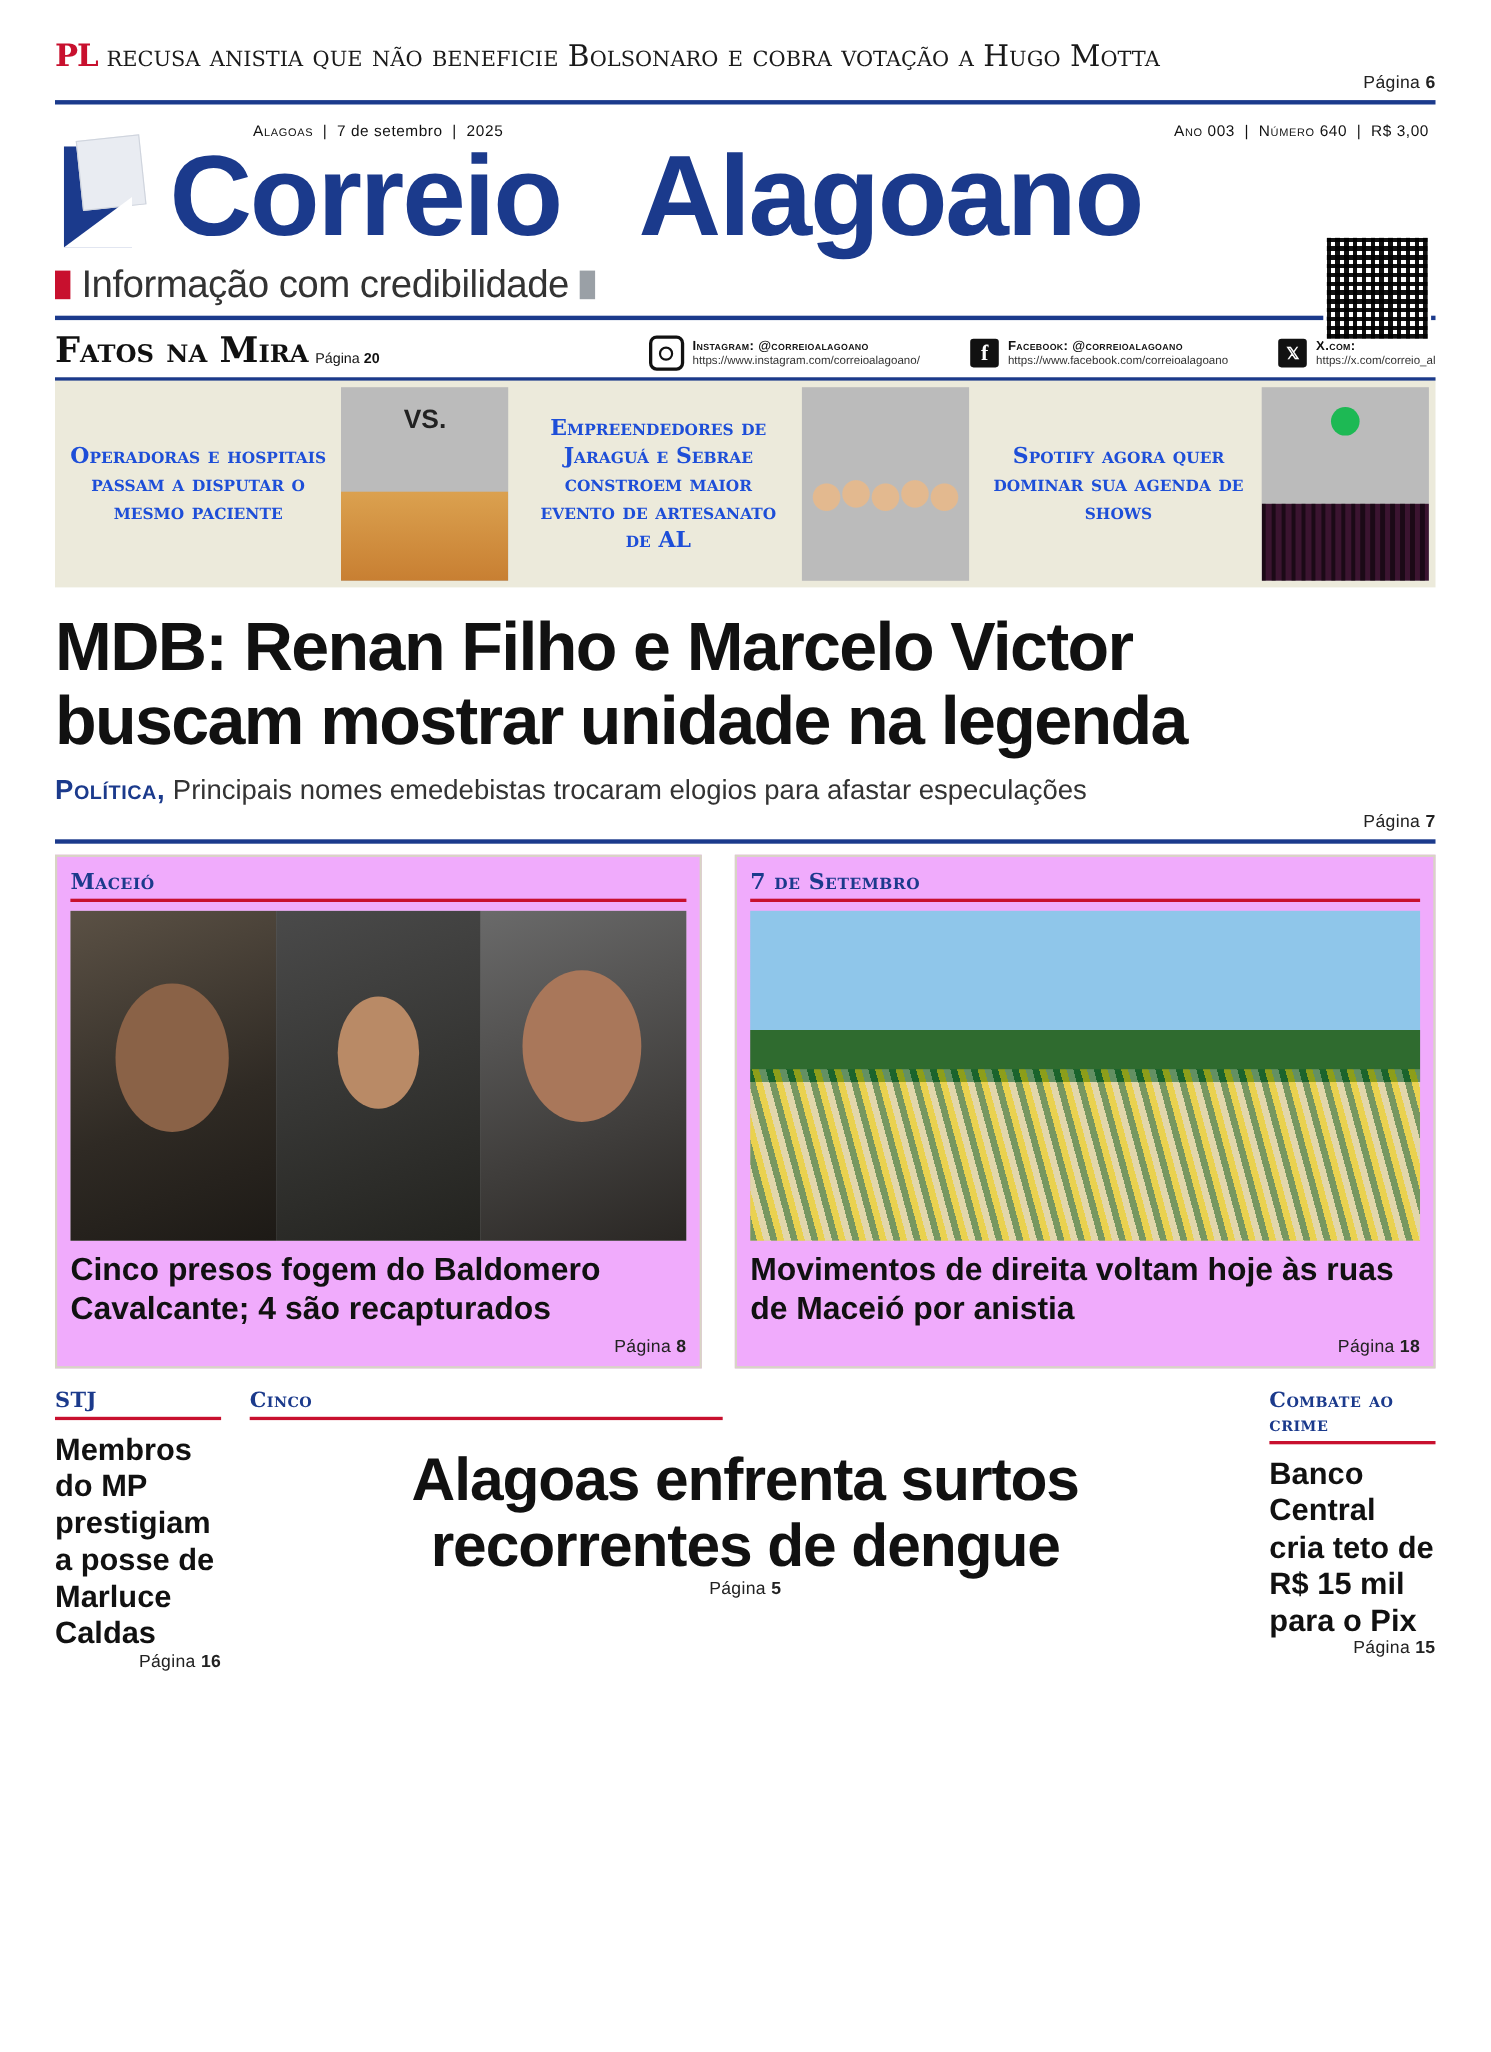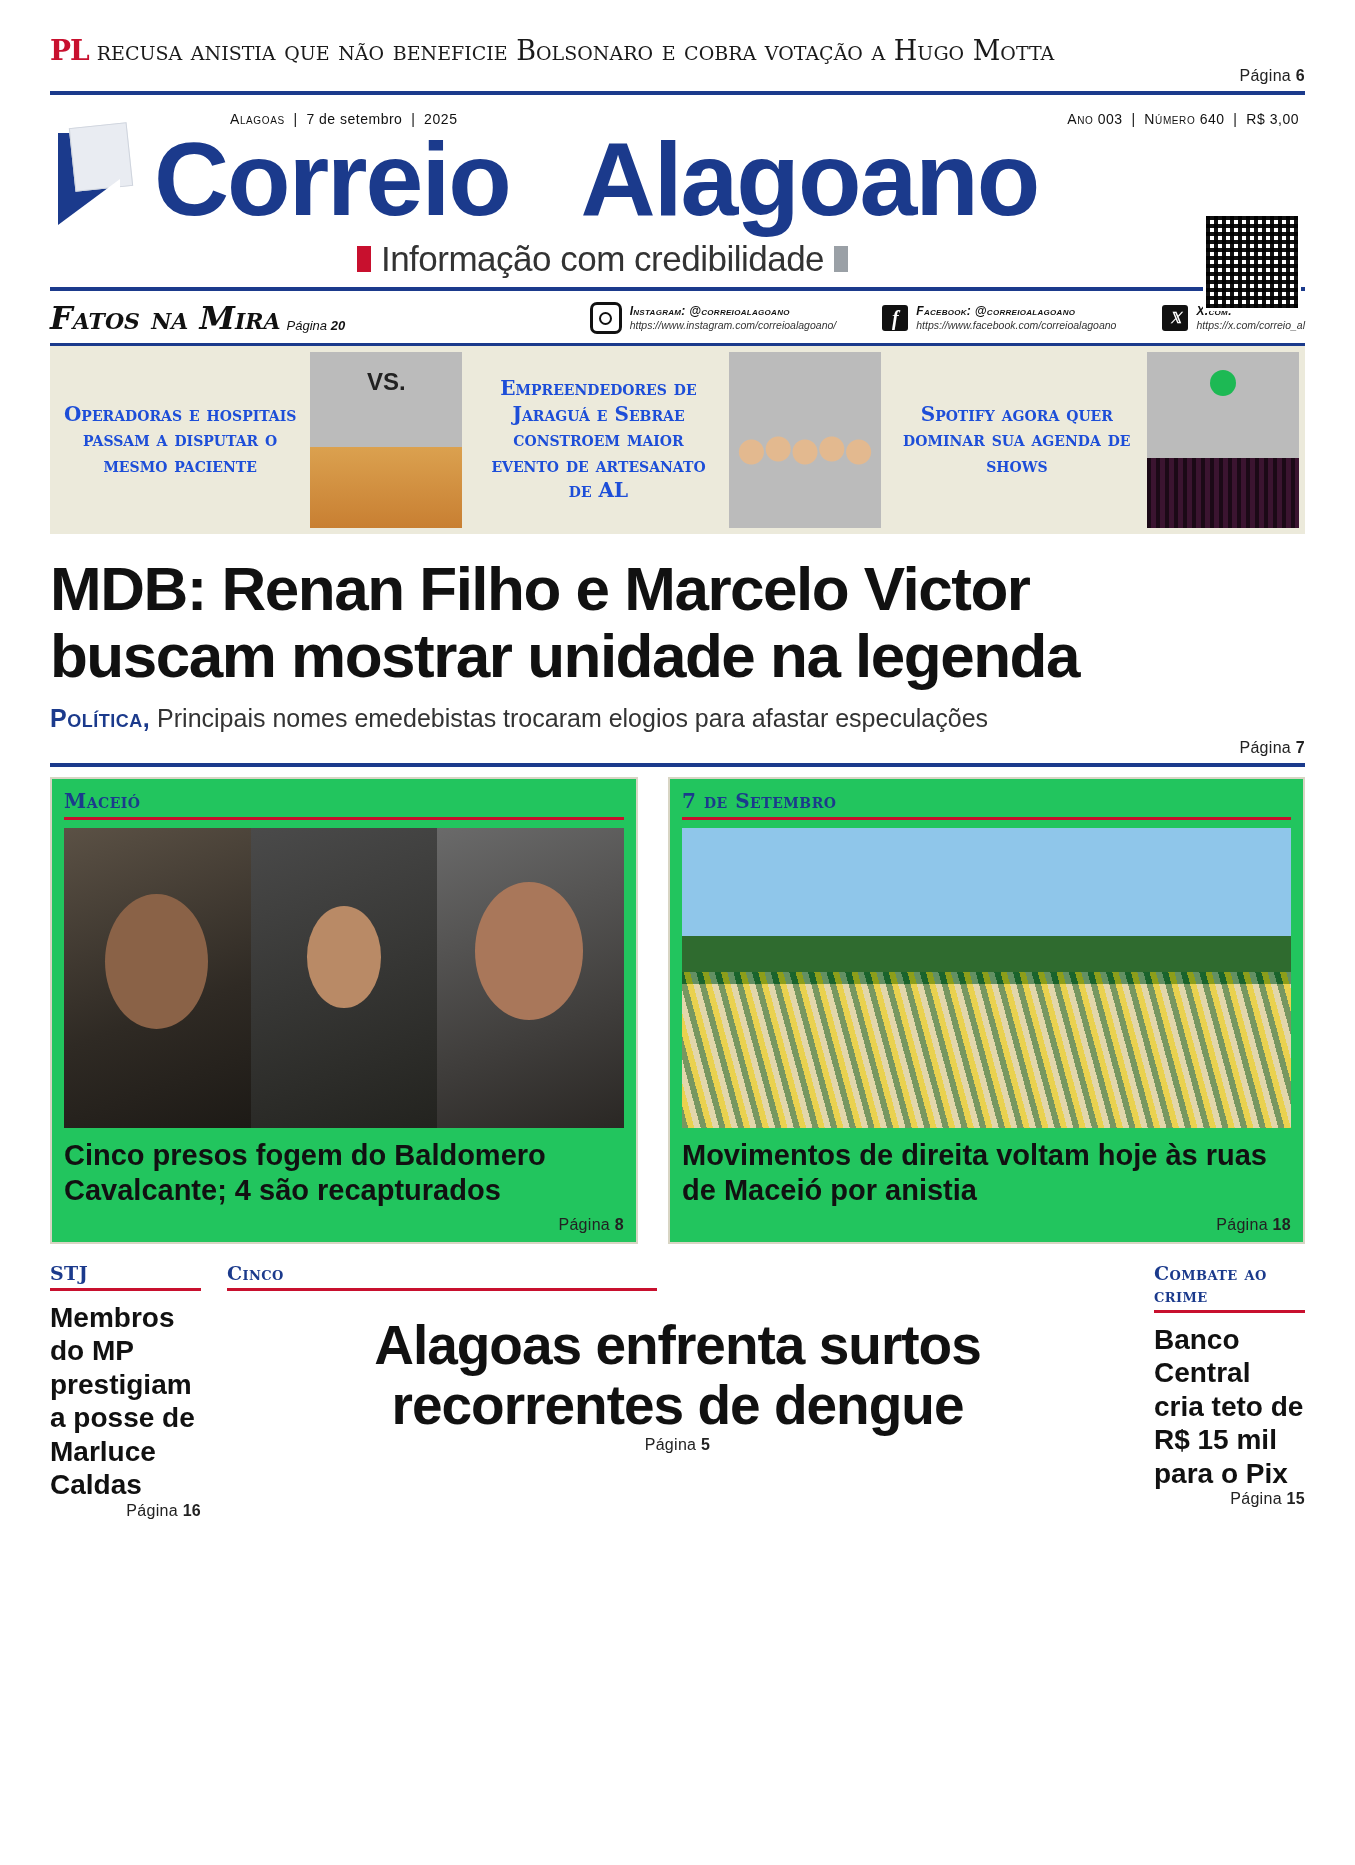--- a/index.html
+++ b/index.html
@@ -120,21 +120,21 @@
     font-size: 92px;
     line-height: 0.95;
     letter-spacing: -2px;
     color: #1b3a8c;
     white-space: nowrap;
   }
   .mast-title .big { font-size: 104px; }
   .tagline-row {
     display: flex;
     align-items: center;
-    justify-content: center;
+    justify-content: flex-start;
     gap: 10px;
     margin-top: 4px;
     padding-right: 150px;
   }
   .tag-sq-red { width: 14px; height: 26px; background: #c8102e; }
   .tag-sq-gray { width: 14px; height: 26px; background: #9aa0a6; }
   .tagline {
     font-family: "Liberation Sans", sans-serif;
     font-size: 35px;
     color: #333;
@@ -150,24 +150,23 @@
       repeating-linear-gradient(90deg, #111 0 4px, #fff 4px 8px),
       repeating-linear-gradient(0deg, #111 0 4px, #fff 4px 8px);
     background-blend-mode: multiply;
     border: 3px solid #fff;
   }
 
   
   .rule-blue2 { height: 4px; background: #1b3a8c; margin-top: 8px; }
   .socialbar {
     display: flex;
-    align-items: center;
+    align-items: flex-end;
     padding: 8px 0 6px 0;
     gap: 16px;
-    font-style: italic;
   }
   .fatos {
     font-family: "DejaVu Serif", serif;
     font-variant: small-caps;
     font-weight: bold;
     font-size: 32px;
     color: #111;
     letter-spacing: 0;
     white-space: nowrap;
   }
@@ -322,21 +321,21 @@
 
   .rule-blue3 { height: 4px; background: #1b3a8c; margin-top: 6px; }
 
   
   .two {
     display: flex;
     gap: 30px;
     margin-top: 10px;
   }
   .pbox {
-    background: #22c55e;
+    background: #f0abfc;
     border: 2px solid #d8d5c4;
     padding: 10px 12px 8px 12px;
     box-sizing: border-box;
   }
   .pbox.left { width: 588px; }
   .pbox.right { width: 637px; }
   .kicker {
     font-family: "DejaVu Serif", serif;
     font-variant: small-caps;
     font-weight: bold;

